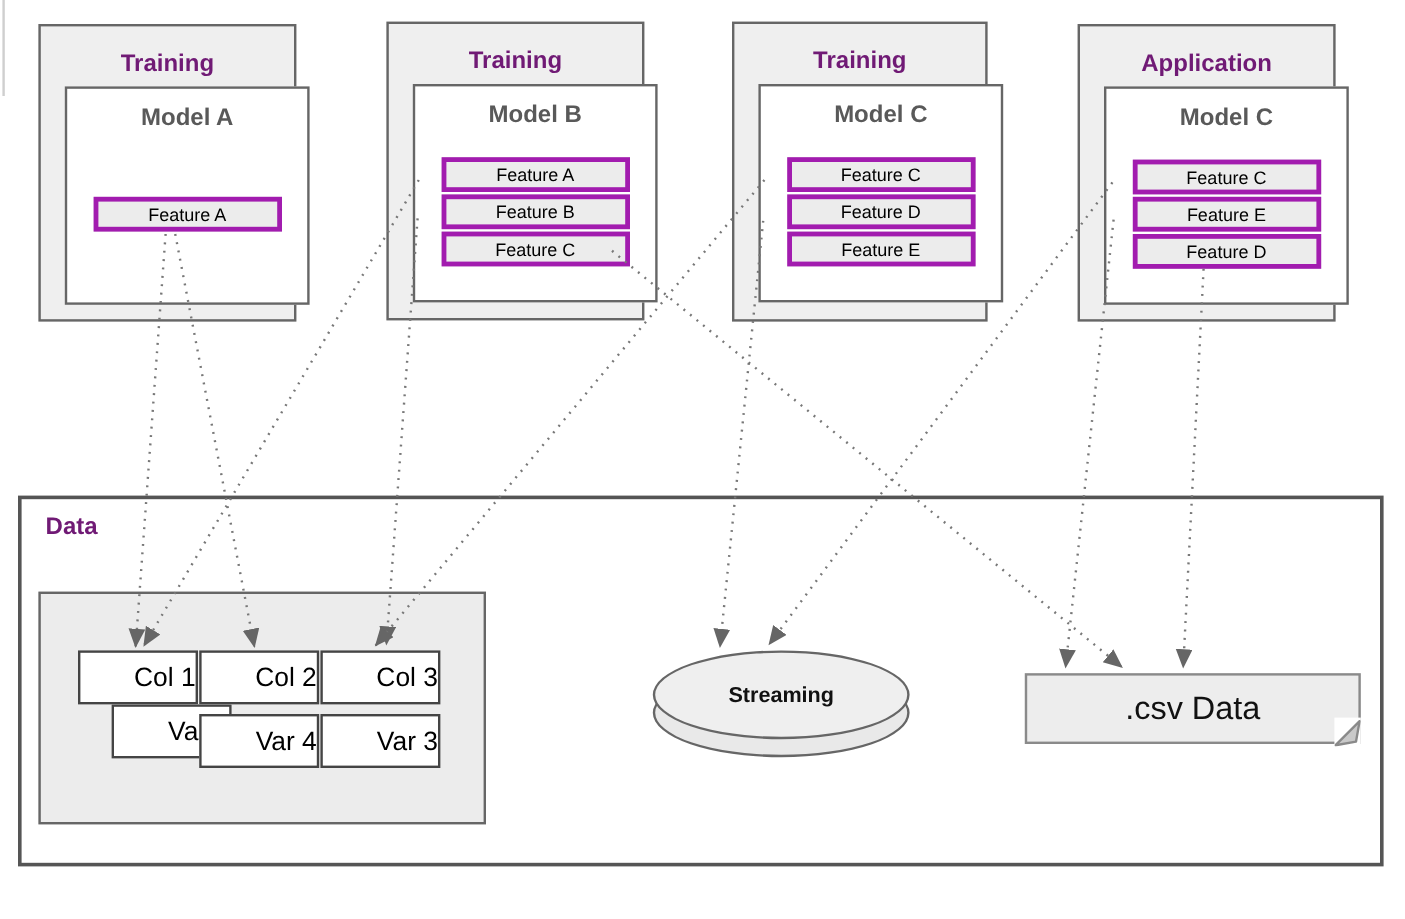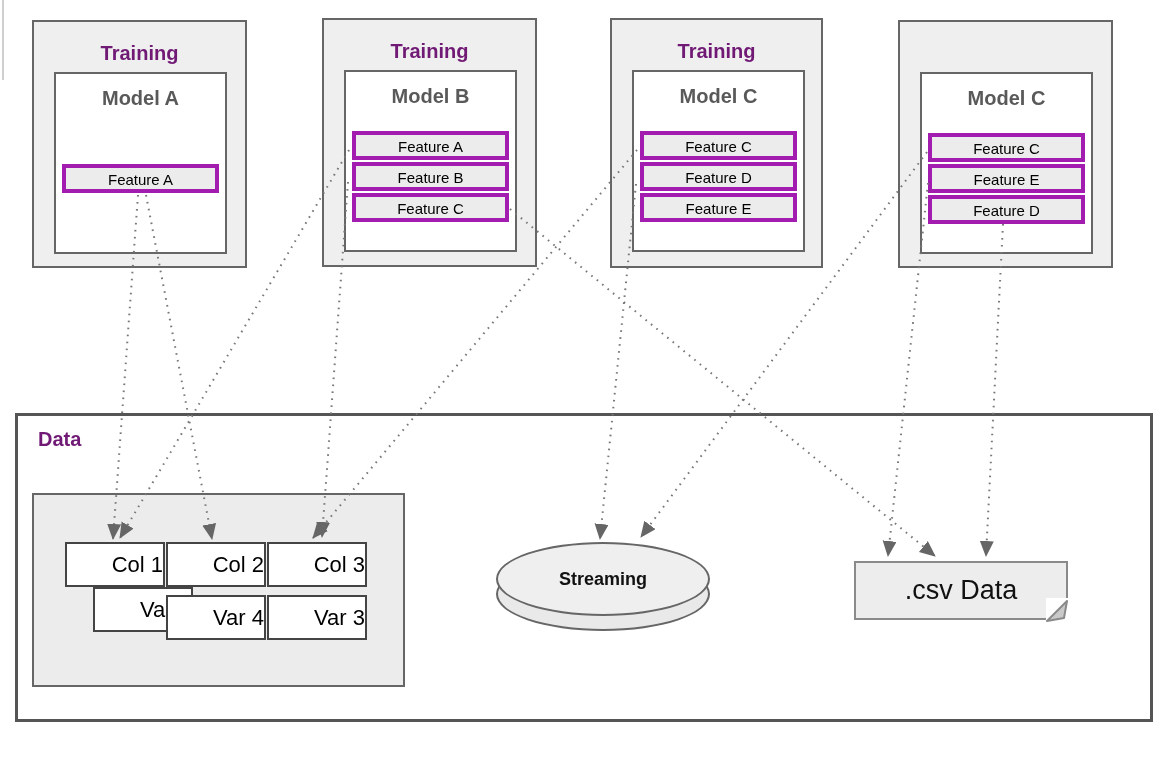--- a/index.html
+++ b/index.html
@@ -4,43 +4,43 @@
 <style>
   html,body{margin:0;padding:0;background:#fff;}
   body{width:1171px;height:766px;position:relative;overflow:hidden;
        font-family:"Liberation Sans","DejaVu Sans",sans-serif;color:#000;}
   .abs{position:absolute;}
   
   .edge-artifact{left:2px;top:0;width:2px;height:80px;background:#cfcfcf;}
   
   .card{width:215px;height:248px;background:#efefef;border:2px solid #666;box-sizing:border-box;}
   .card-title{text-align:center;margin-top:20px;font-size:20px;font-weight:bold;color:#701a75;}
-  .inner{position:absolute;left:20px;top:50px;width:173px;height:182px;background:#fff;
+  .inner{position:absolute;left:20px;top:50px;width:204px;height:182px;background:#fff;
          border:2px solid #666;box-sizing:border-box;}
   .model-name{text-align:center;margin-top:13px;font-size:20px;font-weight:bold;color:#595959;}
   .features{position:absolute;left:0;right:0;top:59px;}
   .features.single{top:90px;}
   .feature{width:157px;height:29px;margin:0 auto 2px auto;background:#ececec;border:4px solid #a21caf;
            box-sizing:border-box;text-align:center;font-size:15px;line-height:24px;color:#000;}
   
   .data-box{left:15px;top:413px;width:1138px;height:309px;border:3px solid #555;box-sizing:border-box;background:#fff;}
   .data-label{left:38px;top:428px;font-size:20px;font-weight:bold;color:#701a75;}
   .table-wrap{left:32px;top:493px;width:373px;height:194px;background:#ececec;border:2px solid #666;box-sizing:border-box;}
   .cell{position:absolute;width:100px;height:45px;background:#fff;border:2px solid #444;box-sizing:border-box;
         text-align:right;font-size:22px;line-height:41px;padding-left:31px;}
   
-  .disk{left:496px;top:542px;width:214px;height:95px;}
+  .disk{left:544px;top:542px;width:214px;height:95px;}
   .disk-bottom{position:absolute;left:0;top:15px;width:214px;height:74px;border-radius:50%;
                background:#e9e9e9;border:2px solid #666;box-sizing:border-box;}
   .disk-top{position:absolute;left:0;top:0;width:214px;height:74px;border-radius:50%;
             background:#efefef;border:2px solid #666;box-sizing:border-box;
             display:flex;align-items:center;justify-content:center;}
   .disk-label{font-size:18px;font-weight:bold;color:#111;}
   
-  .doc{left:854px;top:561px;width:214px;height:59px;background:#ededed;border:2px solid #8a8a8a;
+  .doc{left:854px;top:561px;width:280px;height:59px;background:#ededed;border:2px solid #8a8a8a;
        box-sizing:border-box;display:flex;align-items:center;justify-content:center;font-size:27px;color:#111;}
   .doc-corner{position:absolute;right:-2px;bottom:-2px;width:22px;height:22px;background:#fff;}
   
   #connector-svg{position:absolute;left:0;top:0;width:1171px;height:766px;pointer-events:none;z-index:5;}
   .connector{stroke:#787878;stroke-width:2;stroke-dasharray:1.6 5.4;fill:none;}
 </style>
 </head>
 <body>
 
 <div class="abs edge-artifact"></div>
@@ -73,20 +73,21 @@
     <div class="model-name">Model C</div>
     <div class="features">
       <div class="feature">Feature C</div>
       <div class="feature">Feature D</div>
       <div class="feature">Feature E</div>
     </div>
   </div>
 </div>
 
 <div class="abs card" style="left:898px;top:20px;">
+  <div class="card-title">Application</div>
   <div class="inner">
     <div class="model-name">Model C</div>
     <div class="features">
       <div class="feature">Feature C</div>
       <div class="feature">Feature E</div>
       <div class="feature">Feature D</div>
     </div>
   </div>
 </div>
 

